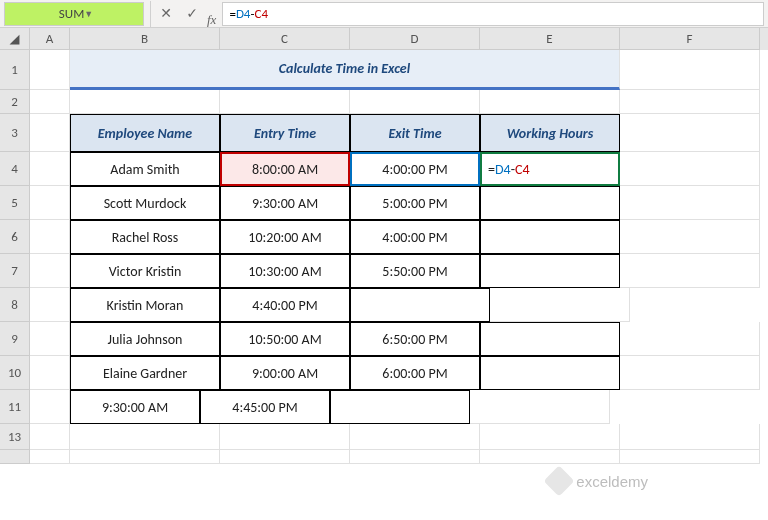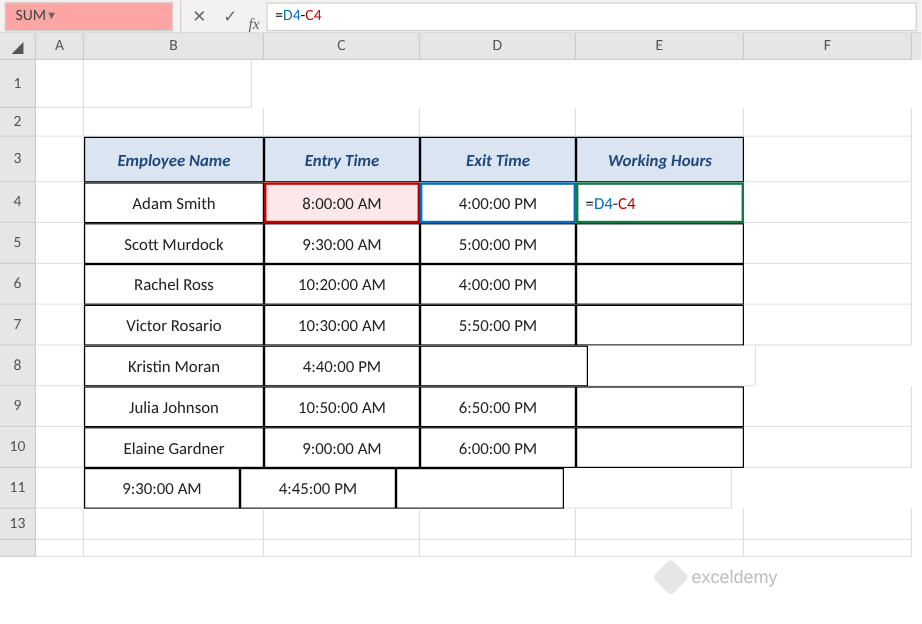--- a/index.html
+++ b/index.html
@@ -15,26 +15,26 @@
 .name-box-row {
   display: flex;
   align-items: center;
   height: 28px;
   border-bottom: 1px solid #d0d0d0;
   background: #f3f2f1;
 }
 .name-box {
   width: 140px;
   height: 24px;
-  background: #fca5a5;
+  background: #bef264;
   border: 1px solid #ccc;
   margin: 0 4px;
   display: flex;
   align-items: center;
-  justify-content: flex-start;
+  justify-content: center;
   padding: 0 4px 0 8px;
   color: #444;
 }
 .name-box .dd {
   font-size: 9px;
   color: #666;
 }
 .fb-sep { width: 1px; height: 26px; background: #d0d0d0; margin: 0 2px; }
 .fb-icon {
   width: 26px;
@@ -197,20 +197,23 @@
     <div class="hdr wB">B</div>
     <div class="hdr wC">C</div>
     <div class="hdr wD">D</div>
     <div class="hdr wE">E</div>
     <div class="hdr wF">F</div>
   </div>
 
   <div class="row" style="height:40px">
     <div class="rh">1</div>
     <div class="cell wA"></div>
+    <div class="cell title-cell" style="width:550px">
+        <span>Calculate Time in Excel</span>
+      </div>
     <div class="cell wF"></div>
   </div>
 
   <div class="row" style="height:24px">
     <div class="rh">2</div>
     <div class="cell wA"></div>
     <div class="cell wB"></div>
     <div class="cell wC"></div>
     <div class="cell wD"></div>
     <div class="cell wE"></div>
@@ -258,21 +261,21 @@
     <div class="cell wB td">Rachel Ross</div>
     <div class="cell wC td">10:20:00 AM</div>
     <div class="cell wD td">4:00:00 PM</div>
     <div class="cell wE td"></div>
     <div class="cell wF"></div>
   </div>
 
   <div class="row">
     <div class="rh">7</div>
     <div class="cell wA"></div>
-    <div class="cell wB td">Victor Rosario</div>
+    <div class="cell wB td">Victor Kristin</div>
     <div class="cell wC td">10:30:00 AM</div>
     <div class="cell wD td">5:50:00 PM</div>
     <div class="cell wE td"></div>
     <div class="cell wF"></div>
   </div>
 
   <div class="row">
     <div class="rh">8</div>
     <div class="cell wA"></div>
     <div class="cell wB td">Kristin Moran</div>

